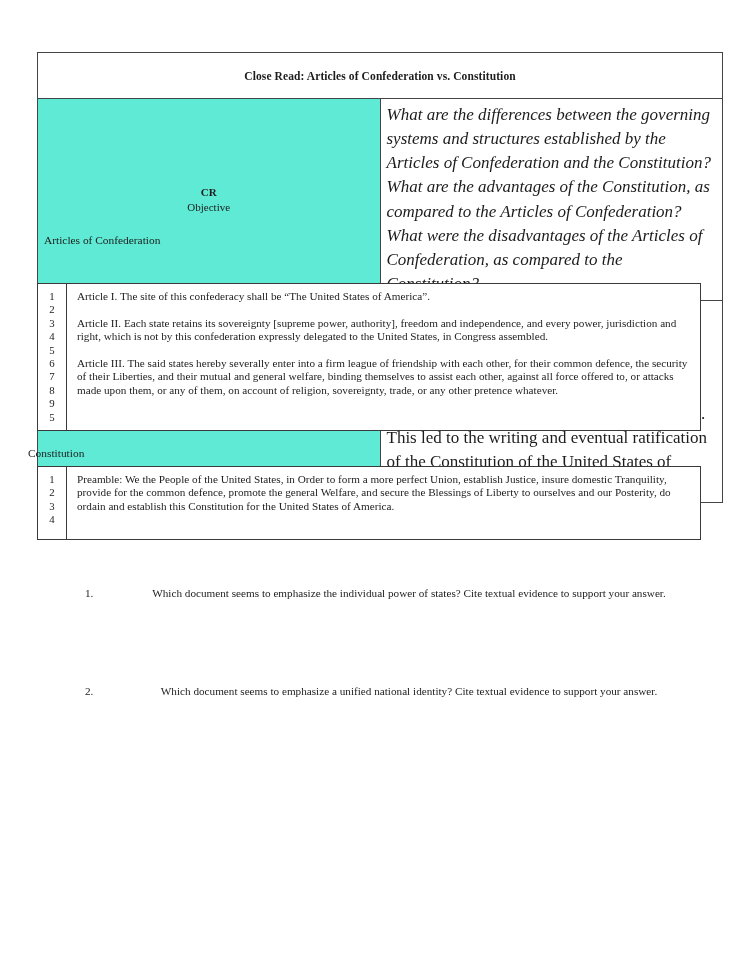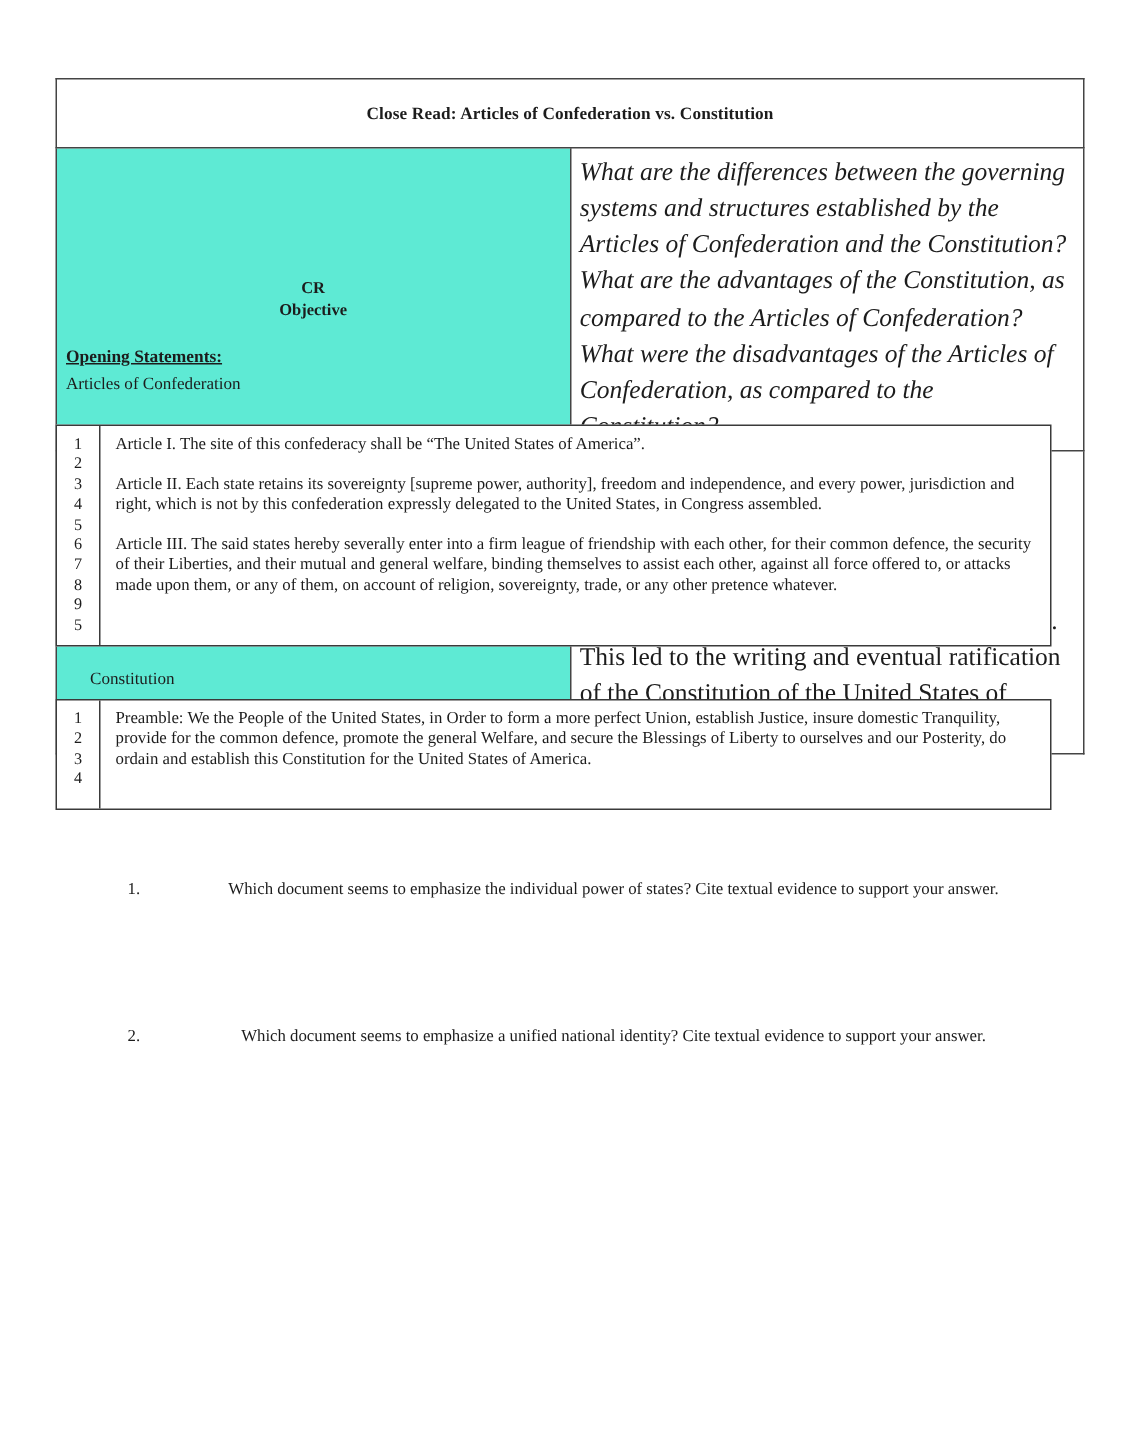--- a/index.html
+++ b/index.html
@@ -53,21 +53,21 @@
     font-size: 11px;
     line-height: 1.35;
     padding: 5px 4px;
   }
   .label-cell .abbr {
     font-weight: bold;
     display: block;
   }
   .label-cell .sub {
     display: block;
-    font-weight: bold;
+    font-weight: normal;
   }
   .body-cell {
     font-size: 17px;
     line-height: 1.42;
     padding: 6px 8px 6px 9px;
   }
   .body-cell.italic {
     font-style: italic;
   }
 
@@ -87,21 +87,21 @@
   }
   .doc-caption {
     font-size: 11.4px;
     display: block;
     line-height: 1.42;
     padding-top: 2px;
   }
 
   .caption-standalone {
     position: absolute;
-    left: 60px;
+    left: 28px;
     font-size: 11.4px;
   }
   #constitution-caption { top: 447px; }
 
   
   .passage-box {
     position: absolute;
     border: 1px solid #3a3a3a;
     background: #fff;
     display: flex;
@@ -188,21 +188,20 @@
         <td class="label-cell">
           <span class="abbr">CR</span>
           <span class="sub">Introduction</span>
         </td>
         <td class="body-cell">The Articles of Confederation were written in 1777, and ratified in 1781.  Following a turbulent and unstable period in our young nation’s history, the founding fathers reconvened to reconsider governing structures.  This led to the writing and eventual ratification of the Constitution of the United States of America.</td>
       </tr>
     </tbody>
   </table>
 
   <div class="heading-block">
-    <span class="hdg-underline">Opening Statements:</span>
     <span class="doc-caption">Articles of Confederation</span>
   </div>
 
   <div class="passage-box" id="articles-box">
     <div class="line-numbers">
         <span>1</span>
         <span>2</span>
         <span>3</span>
         <span>4</span>
         <span>5</span>

